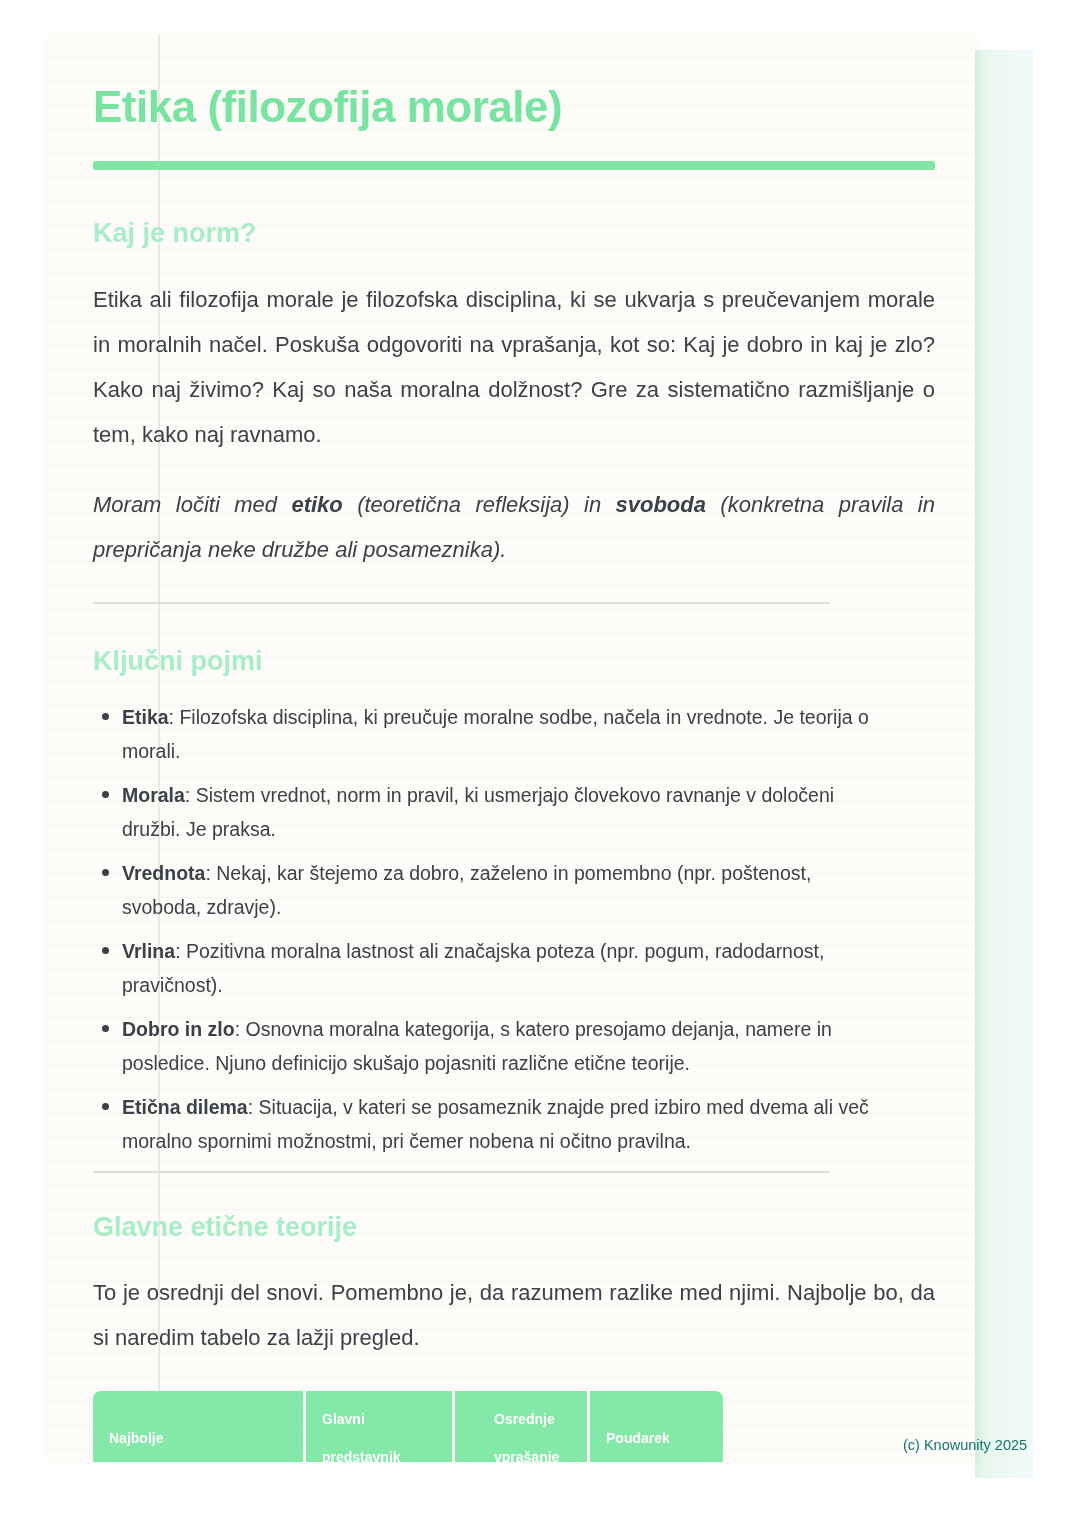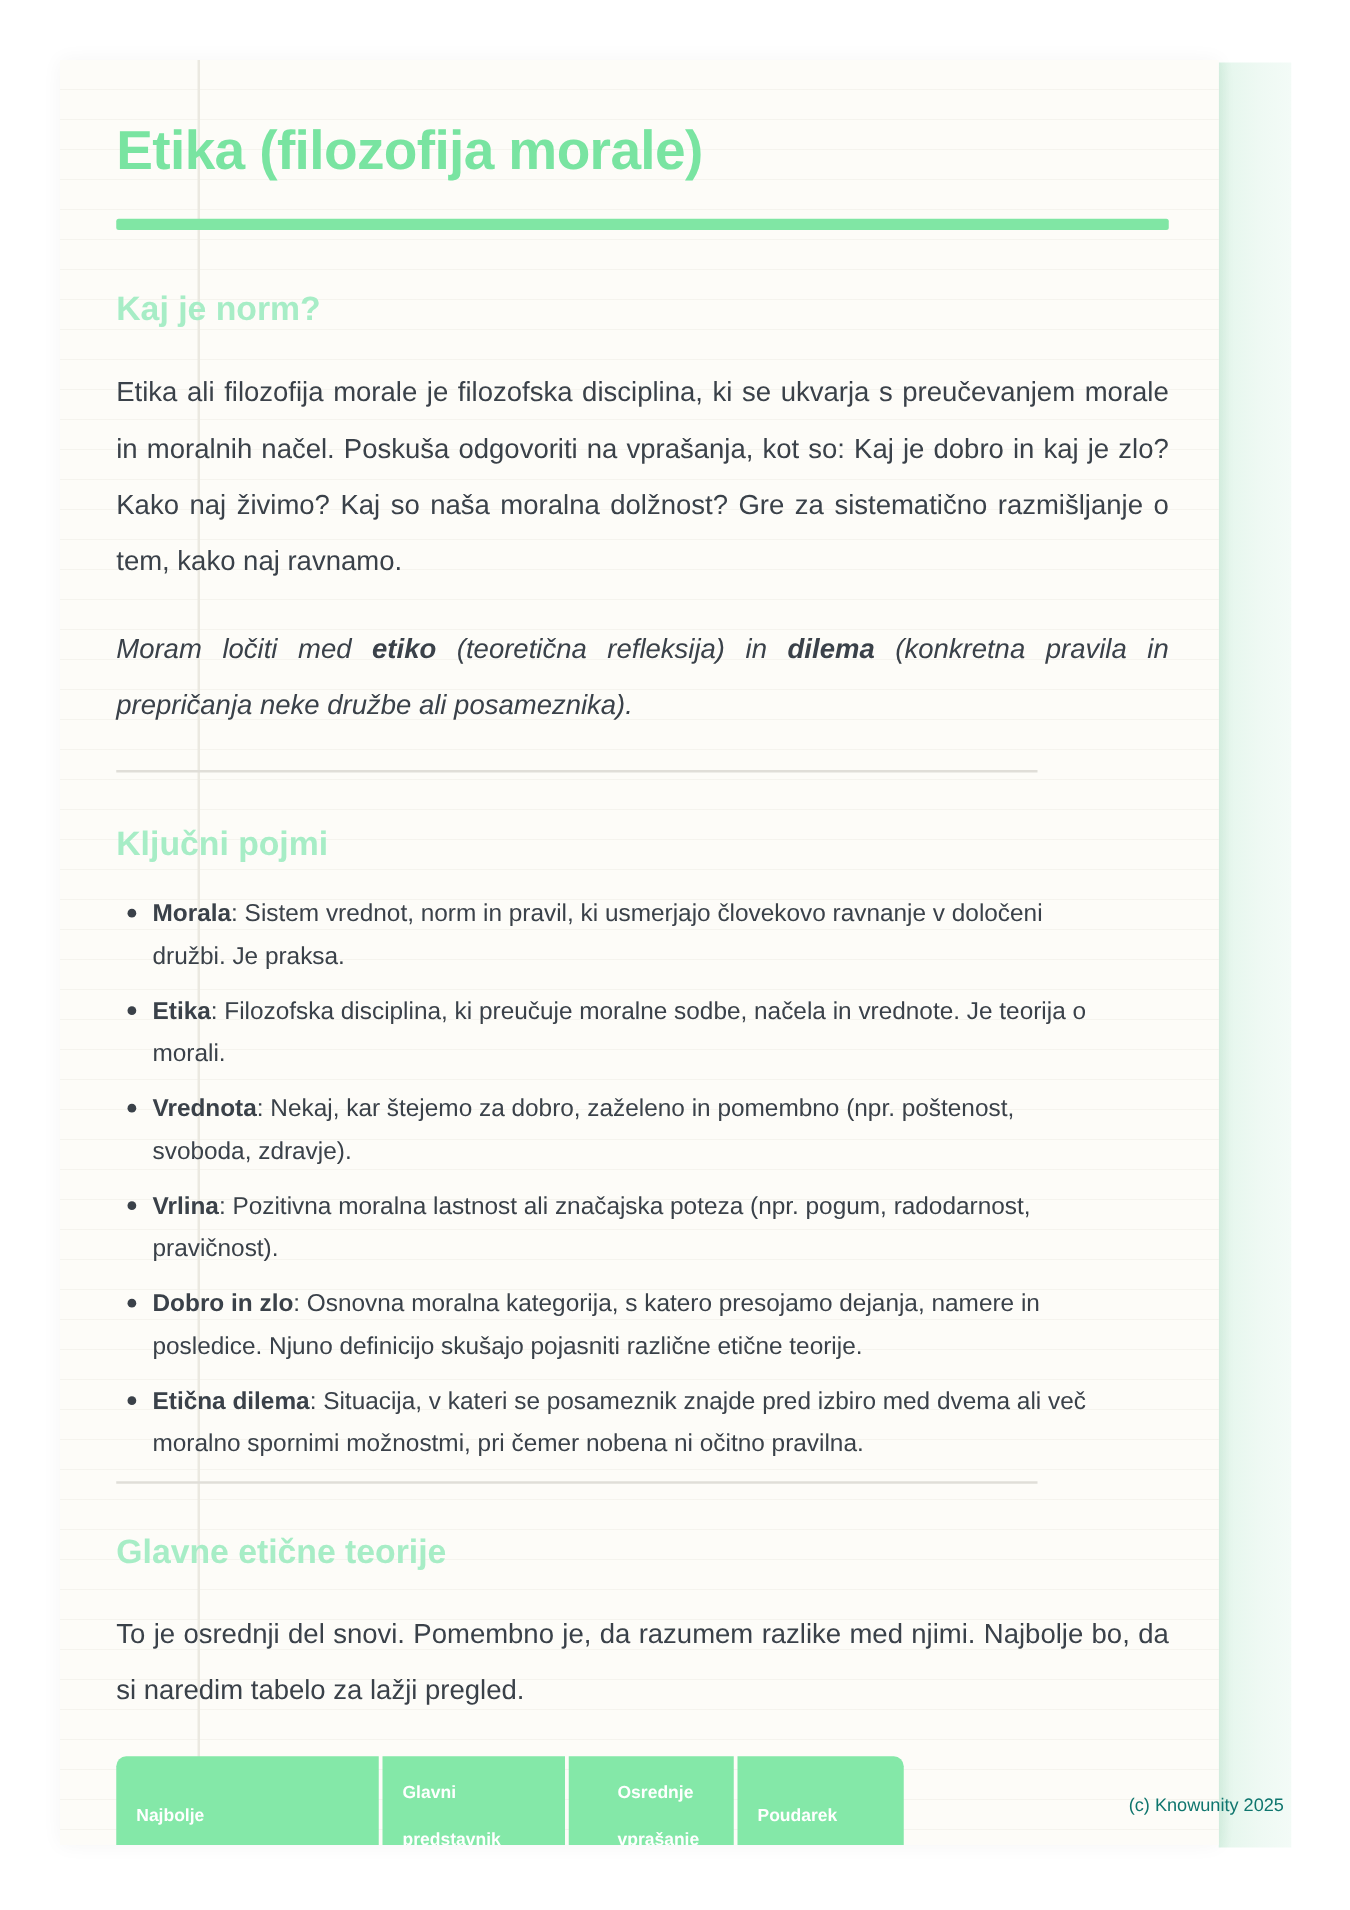--- a/index.html
+++ b/index.html
@@ -3,21 +3,21 @@
 <meta charset="utf-8">
 <style>
   html,body{margin:0;padding:0;}
   body{
     width:1080px;height:1528px;position:relative;
     background:#ffffff;
     font-family:"Liberation Sans", sans-serif;
     overflow:hidden;
   }
   .card{
-    position:absolute;left:48px;top:48px;width:927px;height:1428px;
+    position:absolute;left:48px;top:34px;width:927px;height:1428px;
     background-color:#fdfcf8;
     background-image:repeating-linear-gradient(to bottom,
       rgba(0,0,0,0) 0px, rgba(0,0,0,0) 23px,
       rgba(205,200,185,0.16) 23px, rgba(205,200,185,0.16) 24px);
     box-shadow:0 0 16px rgba(0,0,0,0.045);
     overflow:hidden;
   }
   .margin-line{
     position:absolute;left:110px;top:0;width:2px;height:100%;
     background:#ebe9e1;
@@ -97,29 +97,29 @@
   <div class="margin-line"></div>
 
   <div class="content">
 
     <h1 class="doc-title">Etika (filozofija morale)</h1>
     <div class="title-bar"></div>
 
     <h2 class="sec-heading h-intro">Kaj je norm?</h2>
     <p class="body-text p-intro">Etika ali filozofija morale je filozofska disciplina, ki se ukvarja s preučevanjem morale in moralnih načel. Poskuša odgovoriti na vprašanja, kot so: Kaj je dobro in kaj je zlo? Kako naj živimo? Kaj so naša moralna dolžnost? Gre za sistematično razmišljanje o tem, kako naj ravnamo.</p>
 
-    <p class="body-text p-note"><span>Moram ločiti med </span><strong>etiko</strong><span> (teoretična refleksija) in </span><strong>dilema</strong><span> (konkretna pravila in prepričanja neke družbe ali posameznika).</span></p>
+    <p class="body-text p-note"><span>Moram ločiti med </span><strong>etiko</strong><span> (teoretična refleksija) in </span><strong>svoboda</strong><span> (konkretna pravila in prepričanja neke družbe ali posameznika).</span></p>
 
     <hr class="divider div-1">
 
     <h2 class="sec-heading h-terms">Ključni pojmi</h2>
 
     <ul class="term-list">
+      <li><span class="dot"></span><strong>Etika</strong><span>: Filozofska disciplina, ki preučuje moralne sodbe, načela in vrednote. Je teorija o morali.</span></li>
       <li><span class="dot"></span><strong>Morala</strong><span>: Sistem vrednot, norm in pravil, ki usmerjajo človekovo ravnanje v določeni družbi. Je praksa.</span></li>
-      <li><span class="dot"></span><strong>Etika</strong><span>: Filozofska disciplina, ki preučuje moralne sodbe, načela in vrednote. Je teorija o morali.</span></li>
       <li><span class="dot"></span><strong>Vrednota</strong><span>: Nekaj, kar štejemo za dobro, zaželeno in pomembno (npr. poštenost, svoboda, zdravje).</span></li>
       <li><span class="dot"></span><strong>Vrlina</strong><span>: Pozitivna moralna lastnost ali značajska poteza (npr. pogum, radodarnost, pravičnost).</span></li>
       <li><span class="dot"></span><strong>Dobro in zlo</strong><span>: Osnovna moralna kategorija, s katero presojamo dejanja, namere in posledice. Njuno definicijo skušajo pojasniti različne etične teorije.</span></li>
       <li><span class="dot"></span><strong>Etična dilema</strong><span>: Situacija, v kateri se posameznik znajde pred izbiro med dvema ali več moralno spornimi možnostmi, pri čemer nobena ni očitno pravilna.</span></li>
     </ul>
 
     <hr class="divider div-2">
 
     <h2 class="sec-heading h-theories">Glavne etične teorije</h2>
     <p class="body-text p-theories">To je osrednji del snovi. Pomembno je, da razumem razlike med njimi. Najbolje bo, da si naredim tabelo za lažji pregled.</p>

